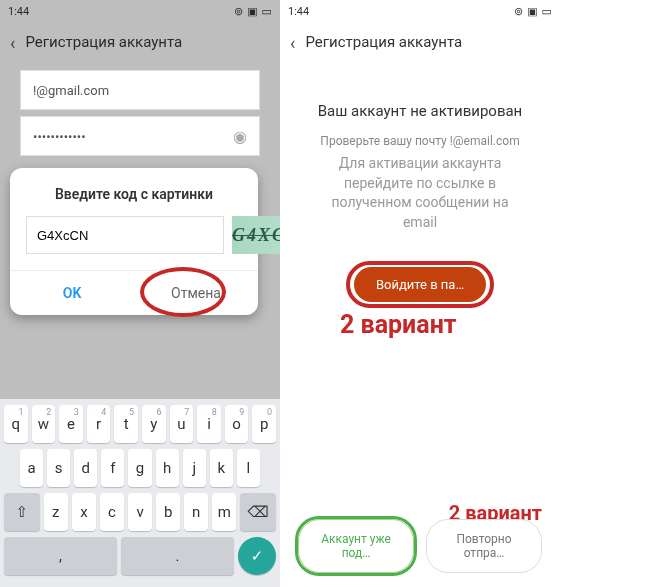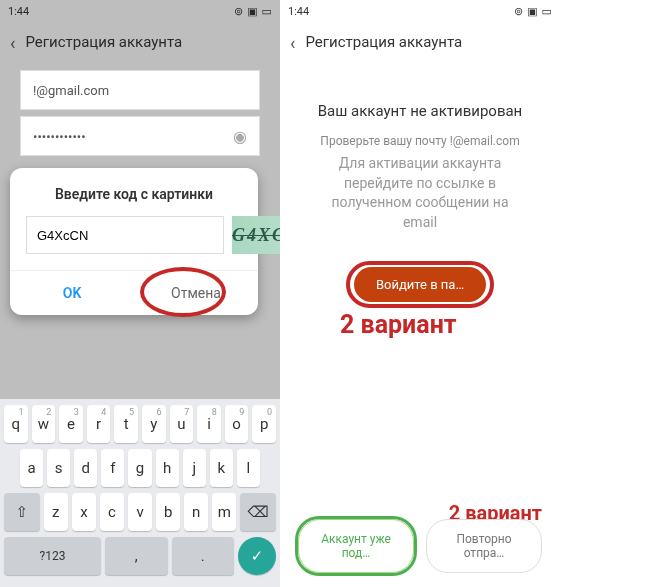--- a/index.html
+++ b/index.html
@@ -132,21 +132,20 @@
             <div class="kb-key" style="flex: 1 1 0%;">x</div>
             <div class="kb-key" style="flex: 1 1 0%;">c</div>
             <div class="kb-key" style="flex: 1 1 0%;">v</div>
             <div class="kb-key" style="flex: 1 1 0%;">b</div>
             <div class="kb-key" style="flex: 1 1 0%;">n</div>
             <div class="kb-key" style="flex: 1 1 0%;">m</div>
           </div>
         <div class="kb-key kb-key-special" style="flex:1.3">⌫</div>
       </div>
       <div class="kb-row">
-        <div class="kb-key kb-key-special" style="flex:1.4;font-size:12px">?123</div>
         <div class="kb-key kb-key-special" style="flex:0.9">,</div>
         <div class="kb-key kb-key-special" style="flex:0.9">.</div>
         <div class="kb-key kb-key-enter">✓</div>
       </div>
     </div>
   </div>
 
   <div class="phone phone-right">
     <div class="status-bar">
       <span>1:44</span>

